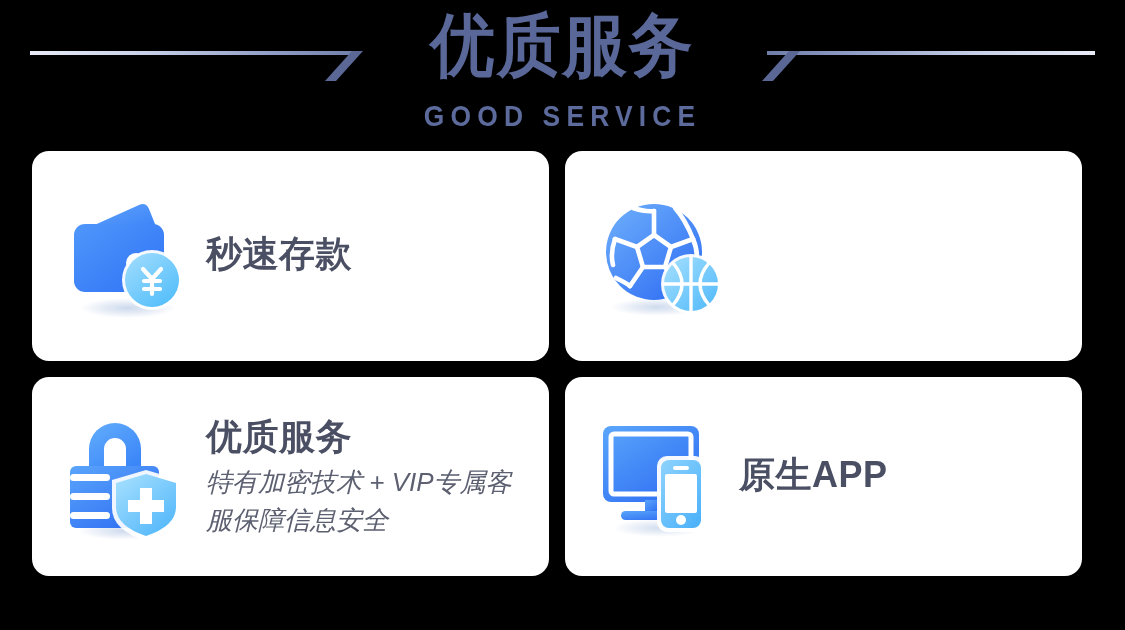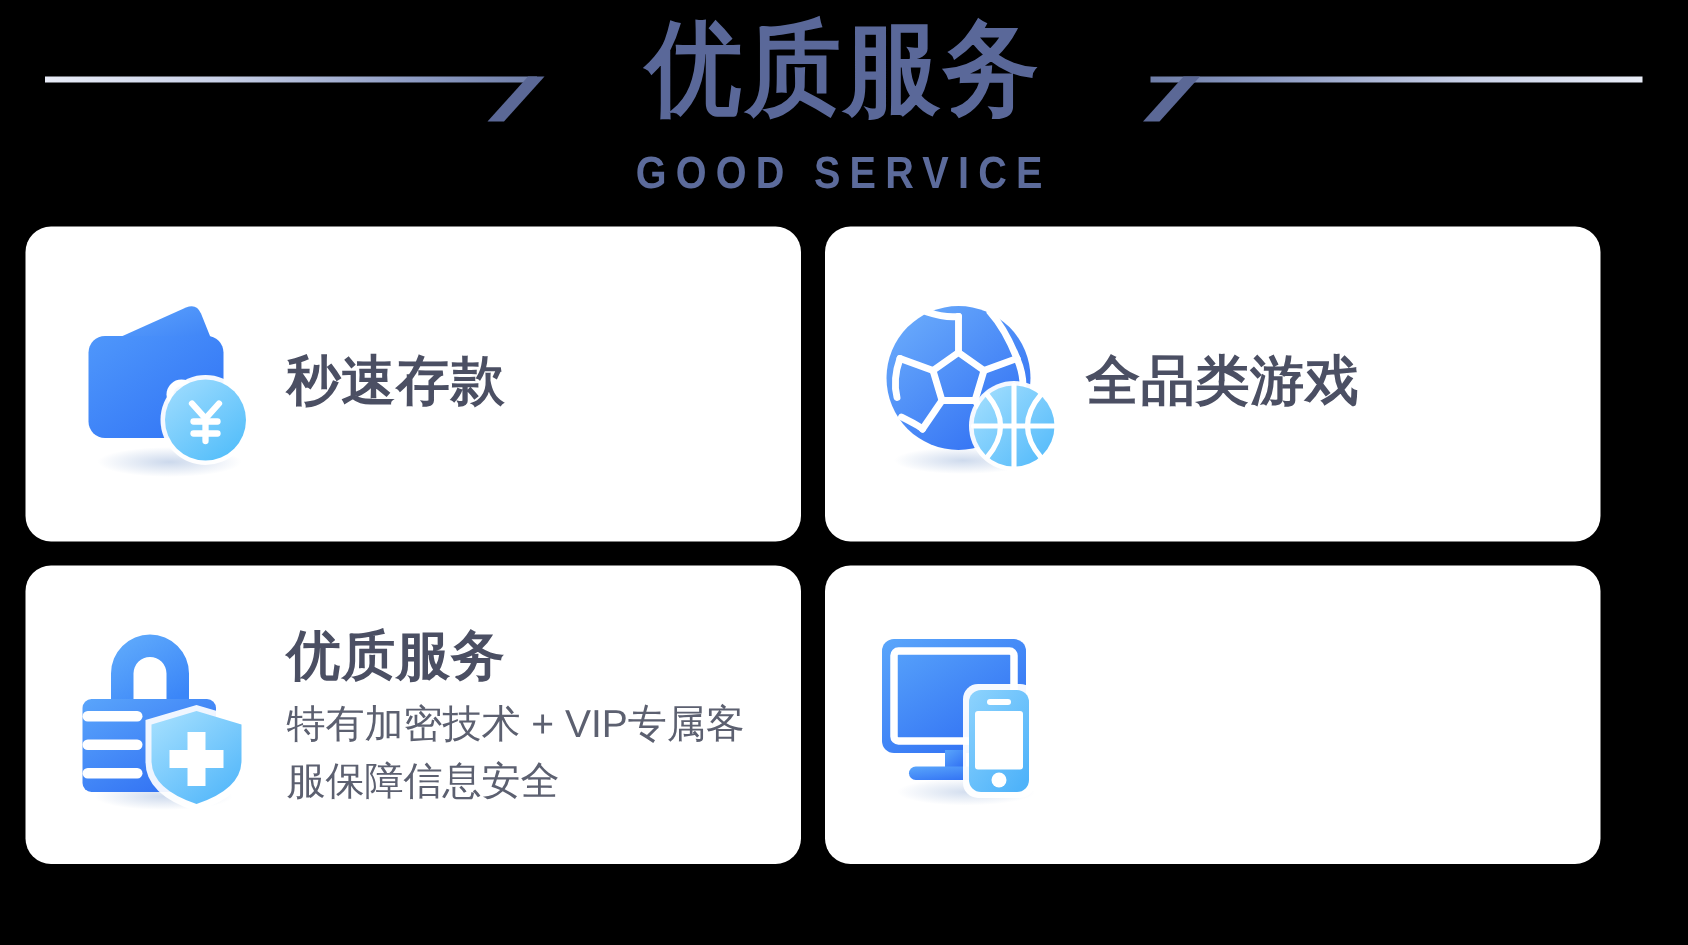--- a/index.html
+++ b/index.html
@@ -80,21 +80,21 @@
     line-height: 34px;
     font-weight: bold;
     color: #5c6b9b;
     letter-spacing: 7px;
     transform: scaleX(0.88);
   }
 
   
   #cards {
     position: absolute;
-    left: 17px;
+    left: 32px;
     top: 151px;
     width: 1061px;
     height: 388px;
     display: grid;
     grid-template-columns: 517px 517px;
     grid-template-rows: 210px 199px;
     column-gap: 27px;
     row-gap: 35px;
     gap: 16px;
   }
@@ -132,21 +132,21 @@
     margin-bottom: 4px;
     white-space: nowrap;
   }
   .card-desc {
     font-size: 26px;
     line-height: 38px;
     color: #5c6070;
     letter-spacing: 0px;
   }
   .card-desc.narrow { max-width: 330px; }
-  .card-desc.narrow2 { max-width: 340px; }
+  .card-desc.narrow2 { max-width: 340px; font-style: italic; }
   .card-desc.narrow3 { max-width: 330px; }
 </style>
 </head>
 <body>
 
 <div id="header">
   <div class="deco-line left"></div>
   <div class="deco-slash left"></div>
   <div class="deco-line right"></div>
   <div class="deco-slash right"></div>
@@ -233,21 +233,20 @@
         <circle cx="96" cy="93" r="27" fill="url(#sg2)"></circle>
         <g fill="none" stroke="#ffffff" stroke-width="3.4" stroke-linecap="round">
           <path d="M96 66 V120"></path>
           <path d="M69 93 H123"></path>
           <path d="M78 72 Q96 93 78 114"></path>
           <path d="M114 72 Q96 93 114 114"></path>
         </g>
       </svg>
     </div>
     <div class="card-text">
-      <div class="card-title">全品类游戏</div>
     </div>
   </div>
 
   <div class="card">
     <div class="card-icon">
       <svg viewBox="0 0 130 130" xmlns="http://www.w3.org/2000/svg">
         <defs>
           <linearGradient id="lg1" x1="0" y1="0" x2="0.7" y2="1">
             <stop offset="0" stop-color="#63aefc"></stop>
               <stop offset="1" stop-color="#3b86f8"></stop>
@@ -307,16 +306,17 @@
         <rect x="50" y="88" width="14" height="13" fill="url(#mg1)"></rect>
         <rect x="26" y="99" width="62" height="9" rx="4.5" fill="url(#mg1)"></rect>
         <rect x="62" y="44" width="48" height="76" rx="10" fill="#ffffff" opacity="0.95"></rect>
         <rect x="66" y="48" width="40" height="68" rx="8" fill="url(#mg2)"></rect>
         <rect x="78" y="54" width="16" height="4" rx="2" fill="#ffffff"></rect>
         <rect x="70" y="62" width="32" height="39" rx="2" fill="#ffffff"></rect>
         <circle cx="86" cy="108" r="5" fill="#ffffff"></circle>
       </svg>
     </div>
     <div class="card-text">
+      <div class="card-title">原生APP</div>
     </div>
   </div>
 
 </div>
 
 </body></html>

